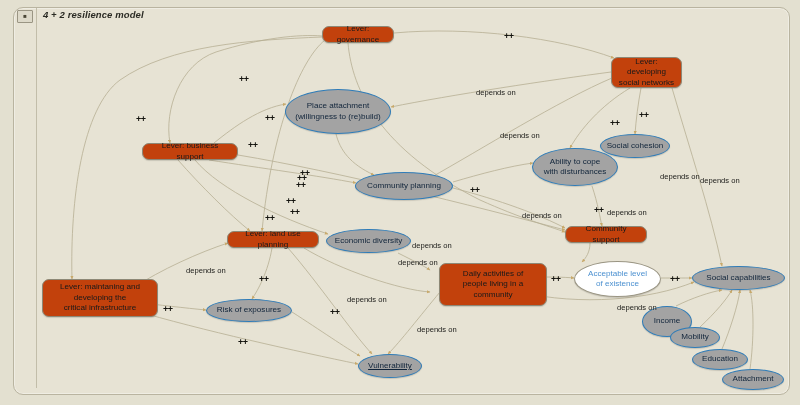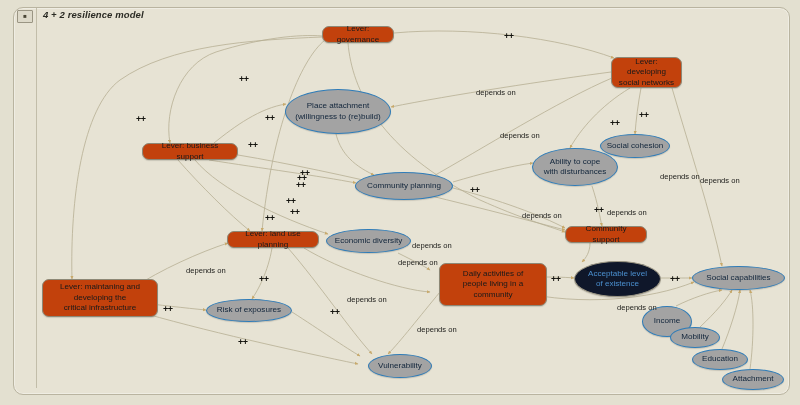--- a/index.html
+++ b/index.html
@@ -36,21 +36,21 @@
     background:#c2410c;border:1px solid #8d8876;border-radius:7px;
     color:#19191a;font-size:8.1px;line-height:10.5px;padding:2px 5px;
     box-shadow:0 1px 1px rgba(0,0,0,.13);
   }
   .ell{
     background:#a3a3a3;border:1px solid #2f7cb8;border-radius:50%;
     color:#10243a;font-size:8.1px;line-height:10.2px;
     box-shadow:0 1px 1px rgba(0,0,0,.14);
   }
   .ell-white{
-    background:#0f172a;border:1px solid #9a9583;border-radius:50%;
+    background:#ffffff;border:1px solid #9a9583;border-radius:50%;
     color:#4b90d0;font-size:8.1px;line-height:10.2px;
     box-shadow:0 1px 1px rgba(0,0,0,.14);
   }
 
   .elabel{
     position:absolute;font-size:7.6px;color:#1b1b18;white-space:nowrap;
   }
   .plus{
     position:absolute;font-size:9px;font-weight:bold;color:#14140f;white-space:nowrap;letter-spacing:-.5px;
   }
@@ -156,21 +156,21 @@
       </div>
       <div class="node ell" style="left: 206px; top: 299px; width: 86px; height: 23px;">
         <span>Risk of exposures</span>
       </div>
       <div class="node ell" style="left: 642px; top: 306px; width: 50px; height: 31px;">
         <span>Income</span>
       </div>
       <div class="node ell" style="left: 670px; top: 327px; width: 50px; height: 21px;">
         <span>Mobility</span>
       </div>
-      <div class="node ell" style="left: 368px; top: 354px; width: 64px; height: 24px;">
+      <div class="node ell" style="left: 358px; top: 354px; width: 64px; height: 24px; text-decoration: underline;">
         <span>Vulnerability</span>
       </div>
       <div class="node ell" style="left: 692px; top: 349px; width: 56px; height: 21px;">
         <span>Education</span>
       </div>
       <div class="node ell" style="left: 722px; top: 369px; width: 62px; height: 21px;">
         <span>Attachment</span>
       </div>
     </div>
   <div id="label-layer">

